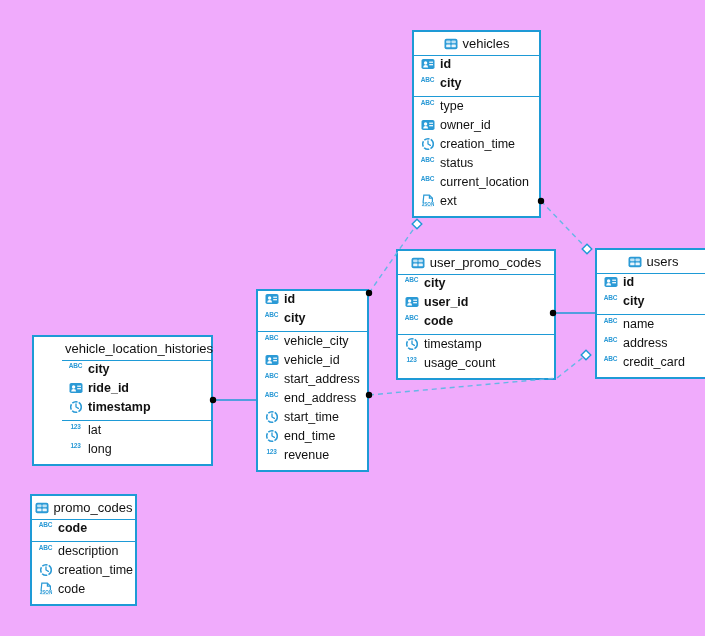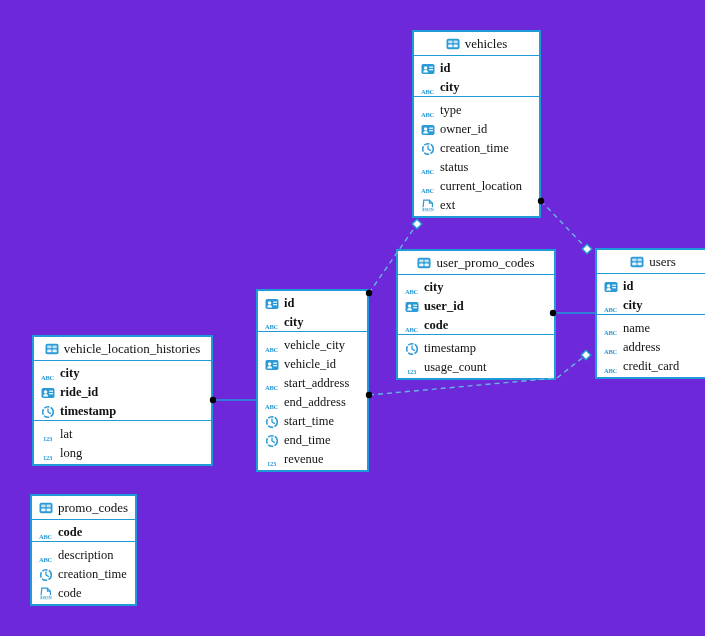--- a/index.html
+++ b/index.html
@@ -1,36 +1,36 @@
 <!DOCTYPE html>
 <html><head>
 <meta charset="utf-8">
 <style>
   html,body{margin:0;padding:0;background:#ffffff;}
-  #canvas{position:relative;width:705px;height:636px;background:#6d28d9;overflow:hidden;
-          font-family:Liberation Serif, serif;color:#111;}
+  #canvas{position:relative;width:705px;height:636px;background:#f0abfc;overflow:hidden;
+          font-family:Liberation Sans, sans-serif;color:#111;}
   #wires{position:absolute;left:0;top:0;width:705px;height:636px;pointer-events:none;z-index:3;}
   .etable{position:absolute;background:#fff;border:2px solid #1e9ad6;box-sizing:border-box;z-index:2;}
   .thead{display:flex;align-items:center;justify-content:center;gap:5px;height:23px;
          border-bottom:1.5px solid #1e9ad6;font-size:13px;color:#101010;}
   .pksec{border-bottom:1.5px solid #1e9ad6;padding:1px 0;}
   .colsec{padding:2px 0 3px 0;}
-  .row{display:flex;align-items:flex-end;gap:4px;padding-left:5px;height:19px;
+  .row{display:flex;align-items:flex-start;gap:4px;padding-left:5px;height:19px;
        font-size:12.5px;white-space:nowrap;}
   .pksec .row{font-weight:700;}
   .ic{width:17px;min-width:17px;display:inline-flex;align-items:center;justify-content:center;}
   .t-abc,.t-num{font-size:6.5px;font-weight:700;color:#2b9ad6;letter-spacing:-0.2px;}
   .g{width:14px;height:14px;display:block;}
   .json-t{font-size:4.6px;font-weight:700;fill:#2b9ad6;}
   
   #t-vehicles{left:412px;top:30px;width:129px;}
   #t-upc{left:396px;top:249px;width:160px;}
   #t-users{left:595px;top:248px;width:116px;}
   #t-rides{left:256px;top:289px;width:113px;}
-  #t-vlh{left:32px;top:335px;width:181px;}
+  #t-vlh{left:32px;top:335px;width:181px;padding-left:28px;}
   #t-promo{left:30px;top:494px;width:107px;}
   .defs{position:absolute;width:0;height:0;overflow:hidden;}
 </style>
 </head>
 <body>
 
 <svg class="defs" aria-hidden="true">
   <defs>
     <symbol id="i-table" viewBox="0 0 14 14">
       <rect x="0.5" y="1.8" width="13" height="10.4" rx="2" fill="#2b9ad6"></rect>

